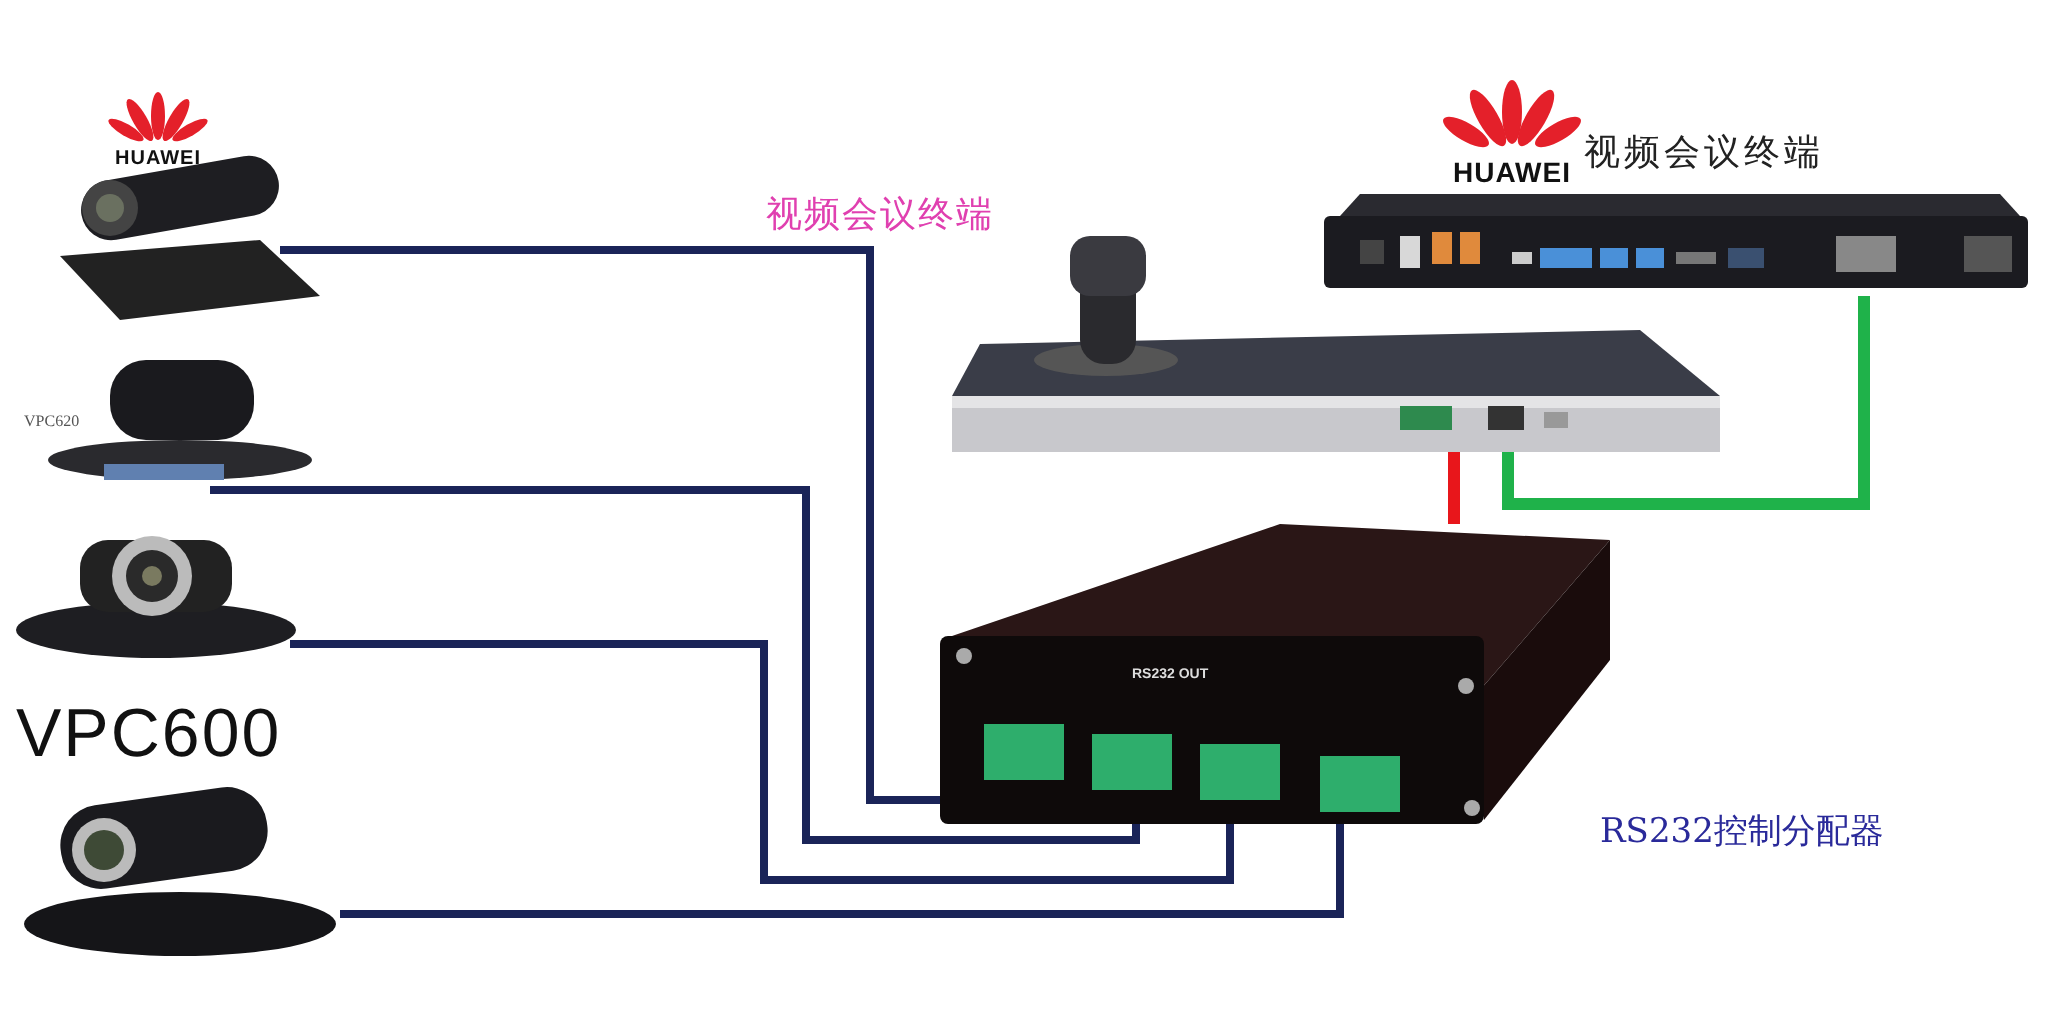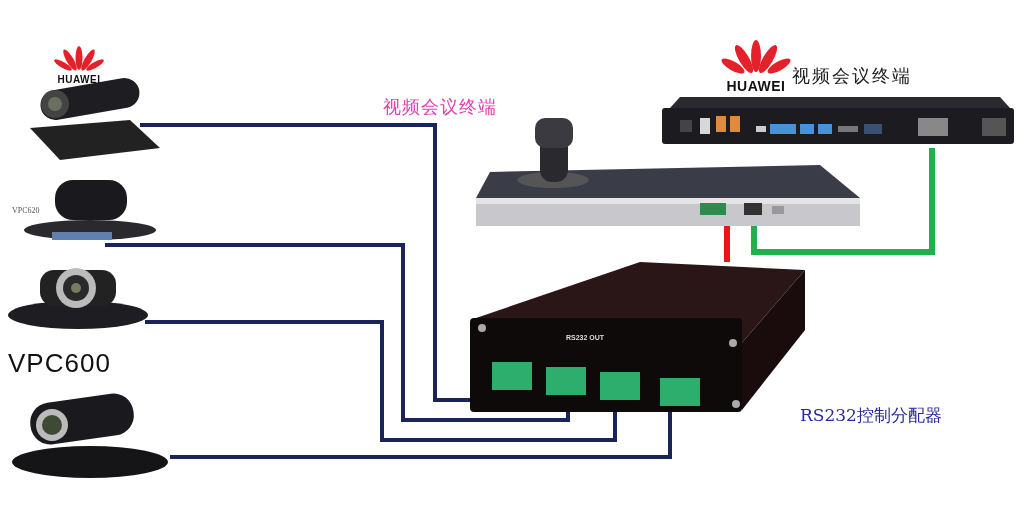--- a/index.html
+++ b/index.html
@@ -119,13 +119,13 @@
     </g>
   </svg>
   <span class="logo-word" style="font-size:14px">HUAWEI</span>
 </div>
 
 <div class="abs label-cn" style="left:792px;top:64px;font-size:18px;color:#222;letter-spacing:2px;">视频会议终端</div>
 <div class="abs label-cn" style="left:383px;top:95px;font-size:18px;color:#e040b0;letter-spacing:1px;">视频会议终端</div>
 <div class="abs label-cn" style="left:758px;top:404px;font-size:17px;color:#2a2a9a;margin-left:42px;">RS232控制分配器</div>
 <div class="abs" style="left:566px;top:334px;font-size:7px;font-weight:bold;color:#ddd;font-family:'Liberation Sans',sans-serif;">RS232 OUT</div>
 <div class="abs" style="left:12px;top:206px;font-size:8px;color:#555;font-family:Liberation Serif, serif;">VPC620</div>
-<div class="abs" style="left:8px;top:348px;font-size:26px;color:#111;font-family:'Liberation Sans',sans-serif;letter-spacing:1px;">VPC600</div>
+<div class="abs" style="left:8px;top:348px;font-size:34px;color:#111;font-family:'Liberation Sans',sans-serif;letter-spacing:1px;">VPC600</div>
 
 </body></html>

